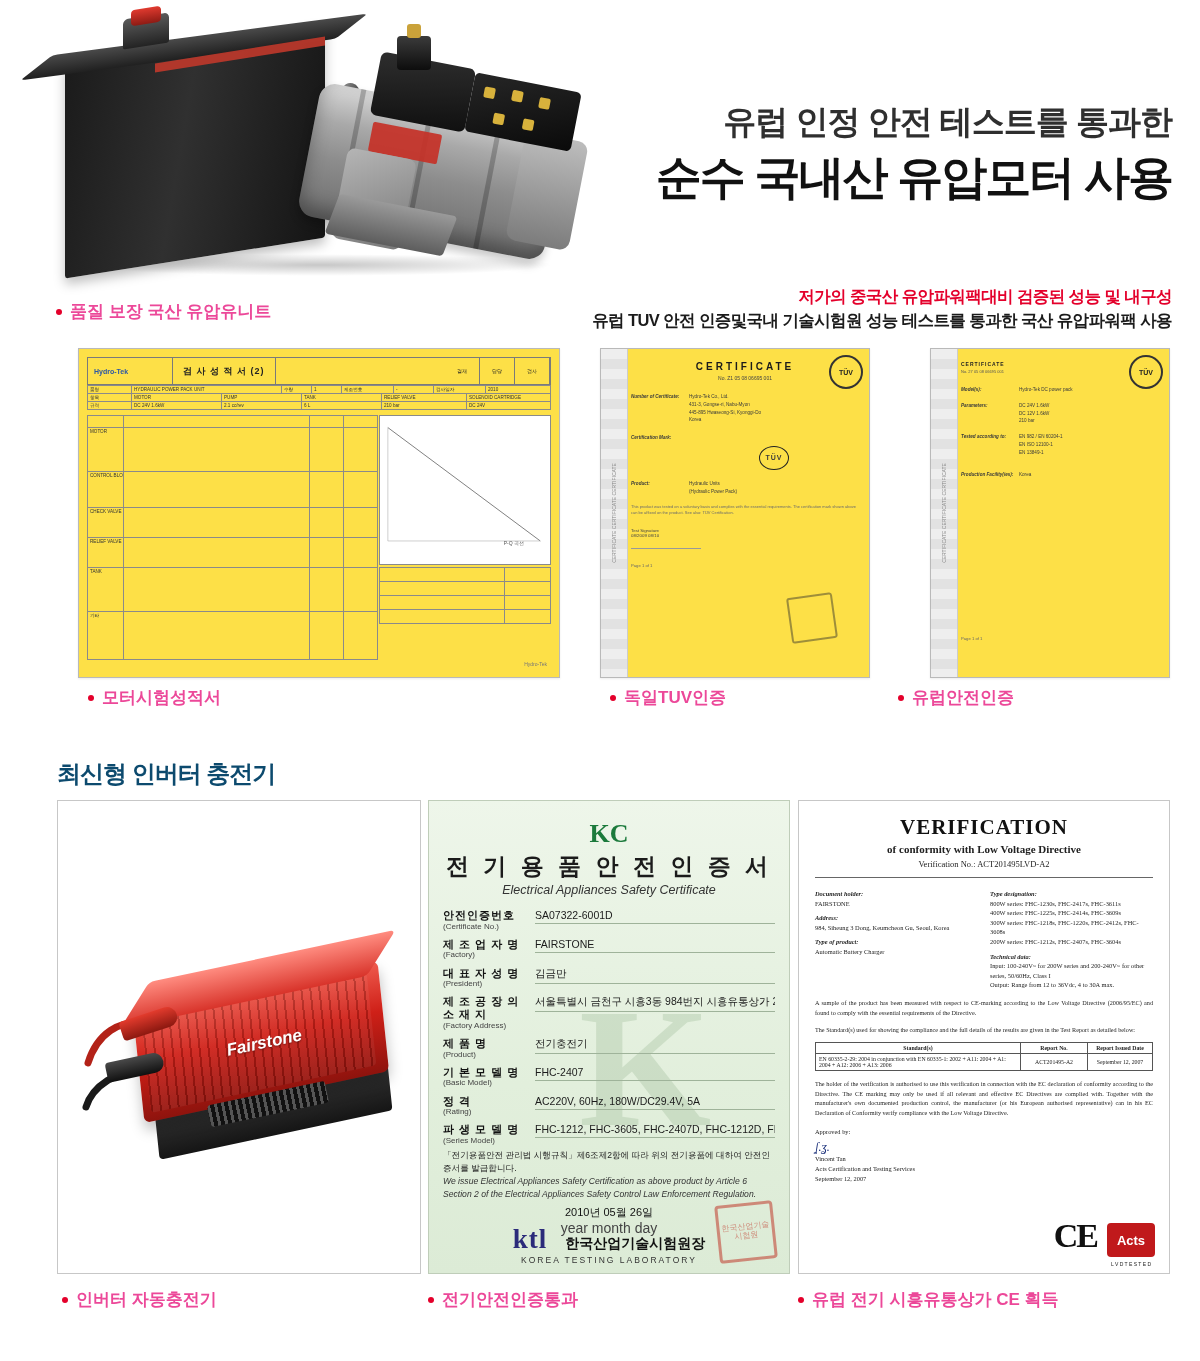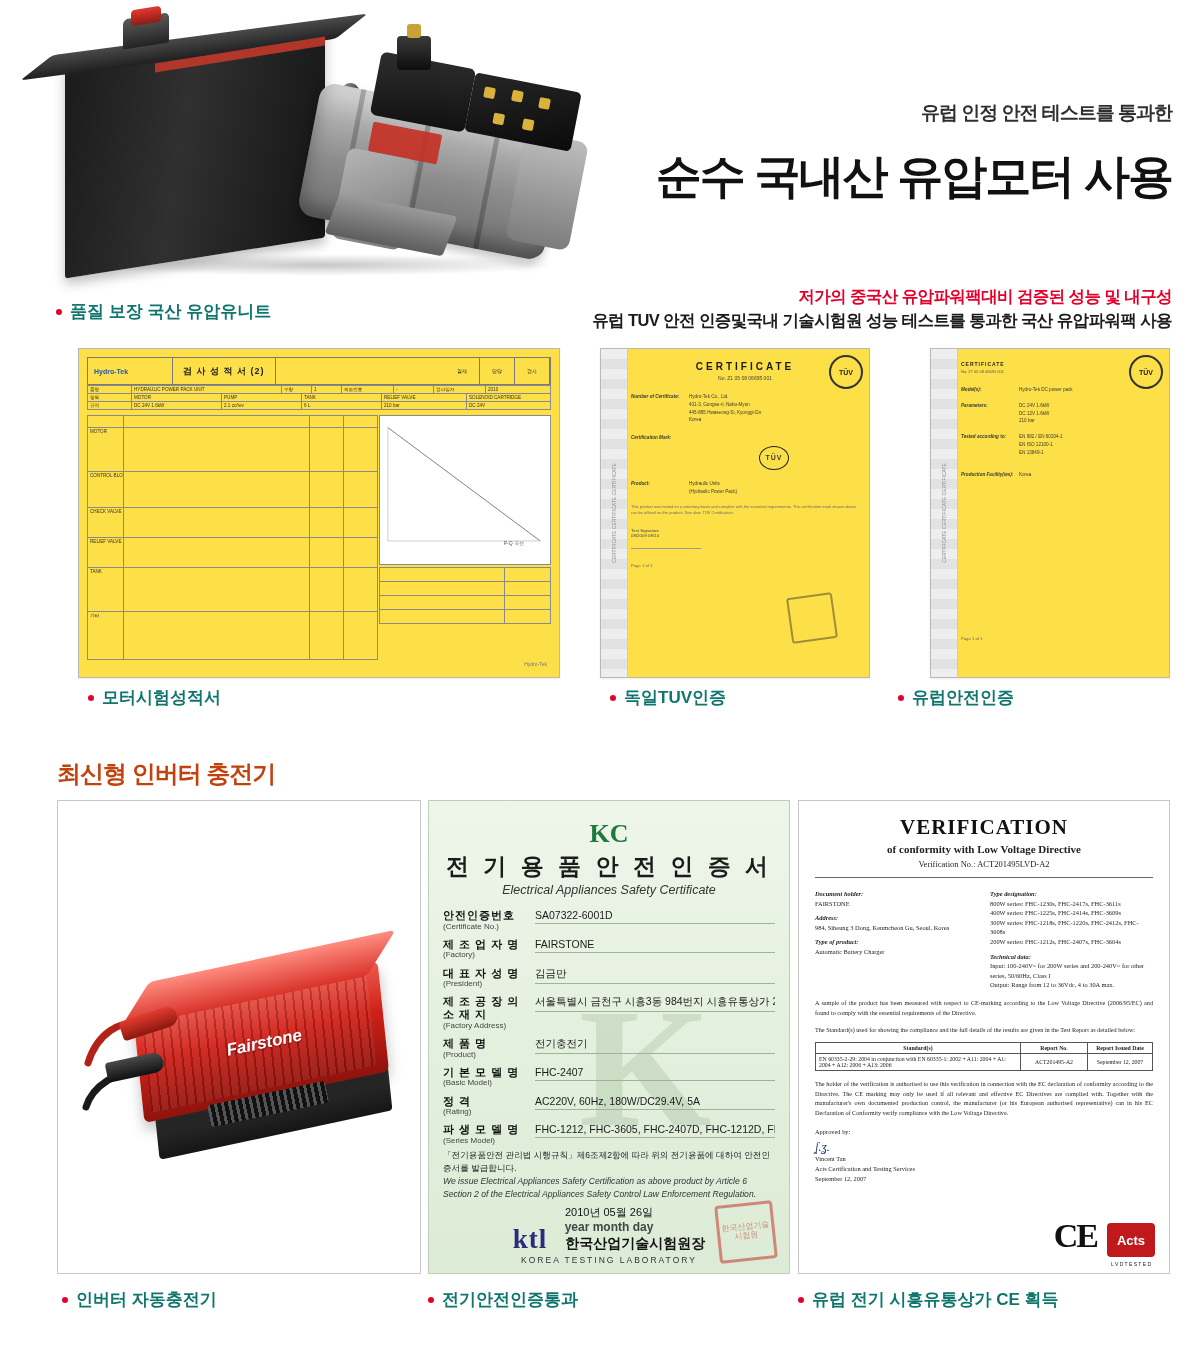--- a/index.html
+++ b/index.html
@@ -14,21 +14,21 @@
     font-family: "Liberation Sans", sans-serif;
     color: #222;
     overflow: hidden;
   }
 
   
   .abs { position: absolute; }
   .caption {
     font-size: 17px;
     font-weight: bold;
-    color: #0f766e;
+    color: #ec4899;
     display: flex;
     align-items: center;
     gap: 8px;
     white-space: nowrap;
   }
   .caption .dot {
     width: 6px;
     height: 6px;
     border-radius: 50%;
     background: #e4002b;
@@ -188,25 +188,25 @@
   #hero-caption { left: 56px; top: 300px; }
 
   .headline-wrap {
     position: absolute;
     right: 28px;
     top: 100px;
     text-align: right;
     width: 560px;
   }
   .headline-sub {
-    font-size: 19px;
+    font-size: 33px;
     font-weight: bold;
     color: #2f2f2f;
     letter-spacing: -1px;
-    margin-bottom: 20px;
+    margin-bottom: 2px;
   }
   .headline-main {
     font-size: 46px;
     font-weight: bold;
     color: #111;
     letter-spacing: -2px;
   }
 
   .redline {
     position: absolute;
@@ -326,21 +326,21 @@
   .sig-line { margin-top: 10px; border-top: 1px solid #999; width: 70px; }
   .cert-fine { font-size: 4px; color: #6a6a6a; line-height: 1.6; margin-top: 8px; }
 
   #cap-motor-report { left: 88px; top: 686px; }
   #cap-tuv        { left: 610px; top: 686px; }
   #cap-eu         { left: 898px; top: 686px; }
 
   
   #section2-title {
     left: 57px; top: 758px;
-    font-size: 24px; font-weight: bold; color: #c2410c;
+    font-size: 24px; font-weight: bold; color: #0c4a6e;
     letter-spacing: -1px;
   }
 
   #charger-photo { left: 57px; top: 800px; width: 362px; height: 472px; border: 1px solid #c7c7c7; background:#fff; }
   .chg-stage { position: absolute; inset: 0; overflow: hidden; }
   .chg-body {
     position: absolute;
     left: 78px; top: 186px;
     width: 250px; height: 110px;
     background: linear-gradient(180deg,#ef5b4e 0%,#cf2018 45%,#8e130d 100%);
@@ -440,21 +440,21 @@
   }
   .kc-note {
     position: absolute; left: 14px; right: 14px; top: 348px;
     font-size: 8.6px; color: #222; line-height: 1.5;
   }
   .kc-note em { font-style: italic; color: #333; }
   .kc-date {
     position: absolute; left: 0; right: 0; top: 404px;
     text-align: center; font-size: 11px; color: #111;
   }
-  .kc-date small { font-size: 12px; color: #444; font-weight: bold; }
+  .kc-date small { font-size: 14px; color: #444; }
   .kc-foot {
     position: absolute; left: 0; right: 0; bottom: 8px;
     text-align: center;
   }
   .kc-ktl {
     font-size: 27px; font-weight: bold; color: #2b2b7a;
     font-family: "Liberation Serif", serif; letter-spacing: 1px;
   }
   .kc-org { font-size: 14px; font-weight: bold; color: #111; margin-left: 18px; }
   .kc-org-en { font-size: 8.5px; color: #333; letter-spacing: 2px; }

